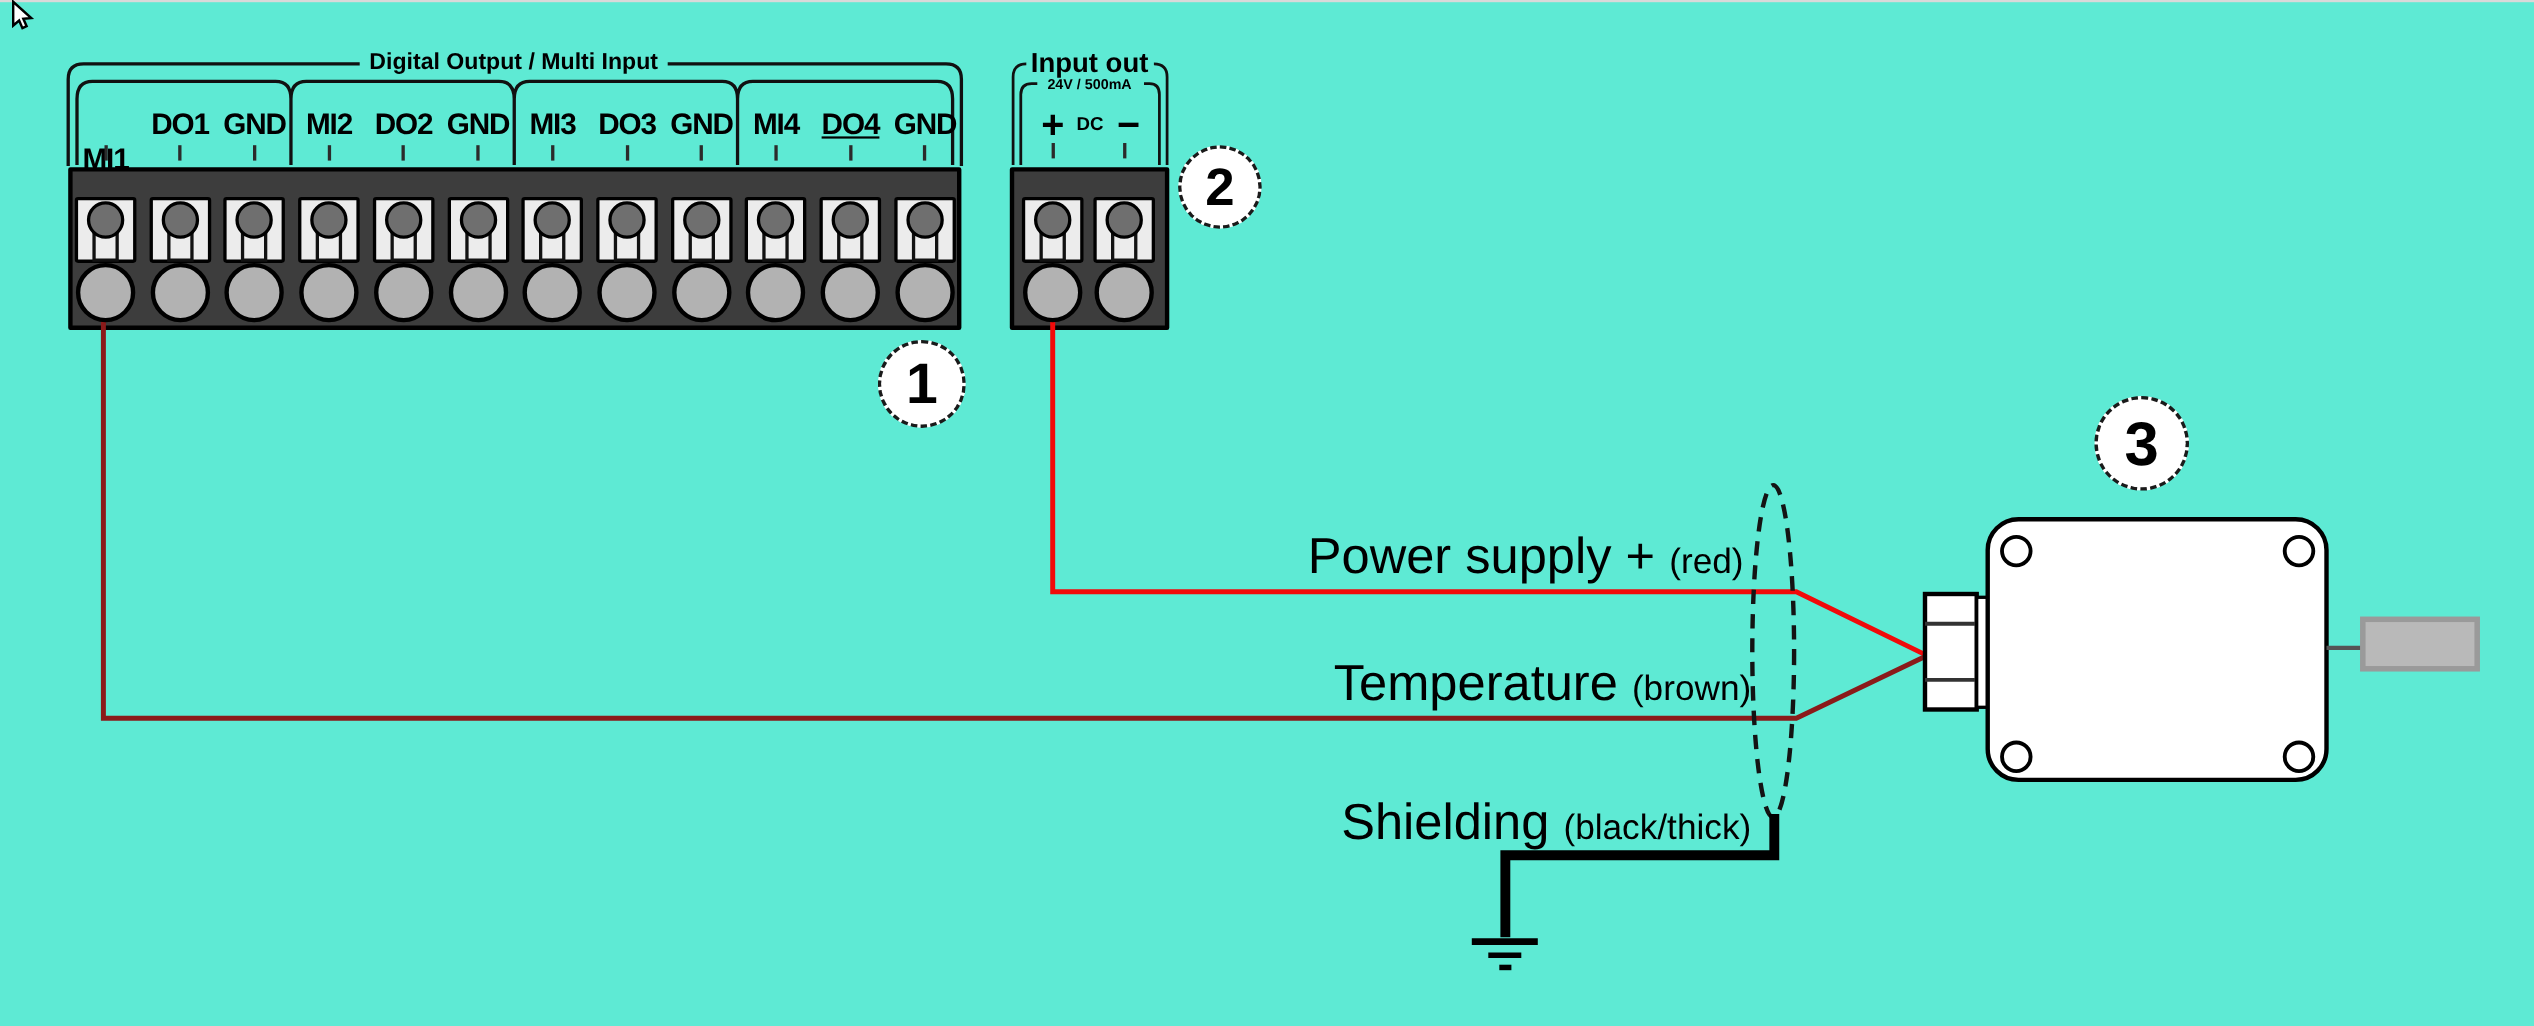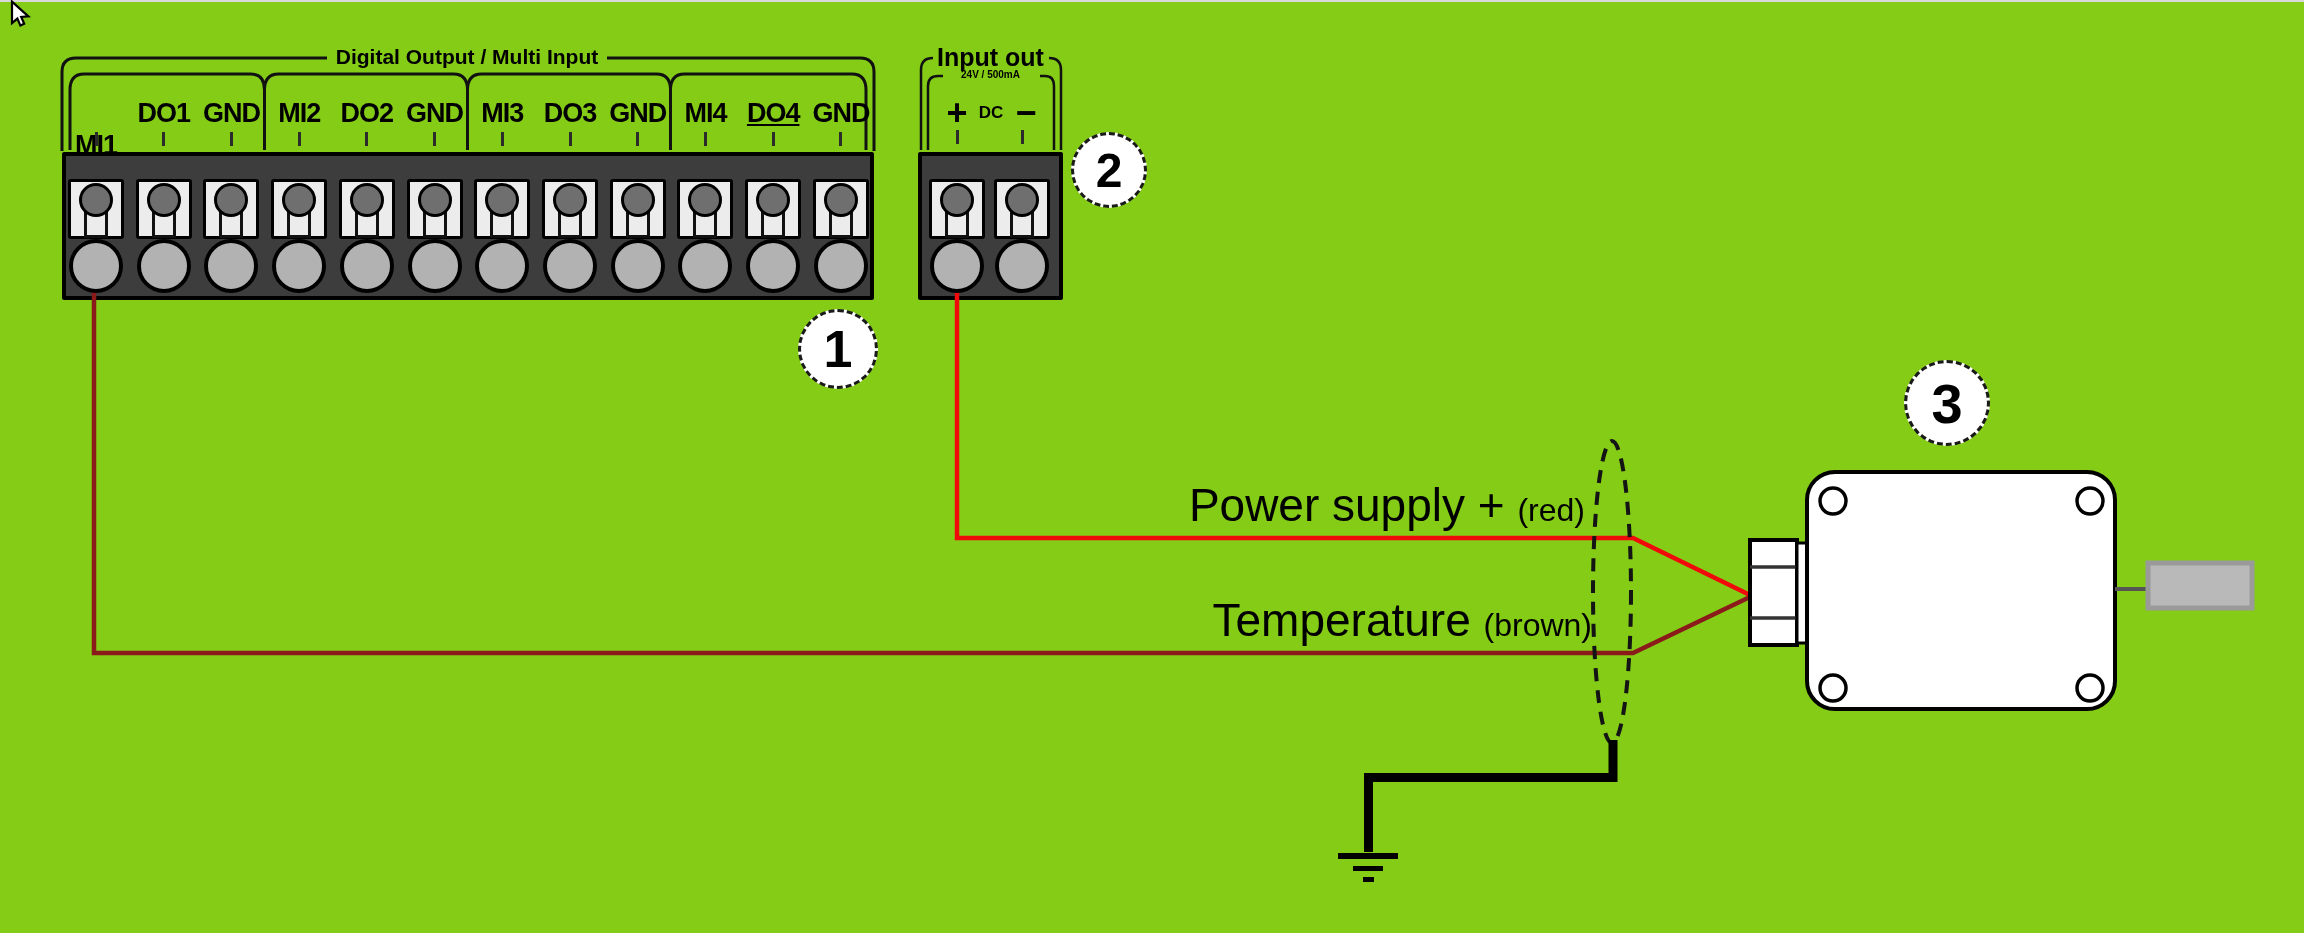--- a/index.html
+++ b/index.html
@@ -1,30 +1,30 @@
 <!DOCTYPE html>
 <html style="--body-gray: #3d3d3d; --slot-gray: #ececec; --screw-gray: #6f6f6f; --hole-gray: #b2b2b2;"><head>
 <meta charset="utf-8">
 <style>
   html,body{margin:0;padding:0;background:#fff;}
-  .stage{position:relative;width:2304px;height:933px;background:#84cc16;overflow:hidden;
+  .stage{position:relative;width:2304px;height:933px;background:#5eead4;overflow:hidden;
          font-family:"Liberation Sans","DejaVu Sans",sans-serif;color:#000;}
   .top-edge{position:absolute;left:0;top:0;width:100%;height:2px;background:#d9d9d9;}
   
   .t-body{position:absolute;background:var(--body-gray,#3d3d3d);border:4px solid #000;border-radius:2px;box-sizing:border-box;}
   .t-slot{position:absolute;width:50px;height:54px;background:var(--slot-gray,#ececec);border:3px solid #000;border-radius:3px;top:179px;}
   .t-clamp{position:absolute;width:18px;height:24px;border:3px solid #111;top:208px;}
   .t-screw{position:absolute;width:28px;height:28px;border:3px solid #000;border-radius:50%;background:var(--screw-gray,#6f6f6f);top:183px;}
   .t-hole{position:absolute;width:46px;height:46px;border:4px solid #000;border-radius:50%;background:var(--hole-gray,#b2b2b2);top:239px;}
   .t-label{position:absolute;width:72px;text-align:center;font-weight:bold;font-size:27px;letter-spacing:-1px;top:96px;height:34px;line-height:34px;white-space:nowrap;}
   .t-tick{position:absolute;width:3px;height:14px;background:#2b2b2b;top:132px;}
   
   .b1-title{position:absolute;left:317px;top:45px;width:300px;text-align:center;font-weight:bold;font-size:21px;white-space:nowrap;}
   .b2-title{position:absolute;left:918px;top:43px;width:145px;text-align:center;font-weight:bold;font-size:25px;white-space:nowrap;}
-  .b2-subtitle{position:absolute;left:918px;top:69px;width:145px;text-align:center;font-weight:bold;font-size:10px;white-space:nowrap;}
+  .b2-subtitle{position:absolute;left:918px;top:69px;width:145px;text-align:center;font-weight:bold;font-size:13px;white-space:nowrap;}
   .b2-plus{position:absolute;left:932px;top:94px;width:50px;text-align:center;font-weight:bold;font-size:36px;line-height:38px;}
   .b2-dc{position:absolute;left:971px;top:103px;width:40px;text-align:center;font-weight:bold;font-size:17px;line-height:20px;}
   .b2-minus{position:absolute;left:1001px;top:94px;width:50px;text-align:center;font-weight:bold;font-size:36px;line-height:38px;}
   
   .callout{position:absolute;border:3px dashed #1a1a1a;border-radius:50%;background:#fff;
            display:flex;align-items:center;justify-content:center;font-weight:bold;font-size:52px;box-sizing:border-box;}
   
   .wire-label{position:absolute;height:56px;line-height:56px;font-size:46px;white-space:nowrap;text-align:right;}
   .wire-label .note{font-size:32px;}
   svg.lines{position:absolute;left:0;top:0;pointer-events:none;}
@@ -101,20 +101,24 @@
        <span>3</span>
     </div>
 
   <div class="wire-label" style="right:719px;top:477px;">
     <span>Power supply +</span>
     <span class="note">(red)</span>
   </div>
   <div class="wire-label" style="right:712px;top:592px;">
     <span>Temperature</span>
     <span class="note">(brown)</span>
+  </div>
+  <div class="wire-label" style="right:712px;top:719px;">
+    <span>Shielding</span>
+    <span class="note">(black/thick)</span>
   </div>
 <div class="t-label" style="left: 60px; margin-top: 32px;">MI1</div>
     <div class="t-tick" style="left: 94.5px;"></div>
     <div class="t-slot" style="left: 68px;"></div>
     <div class="t-clamp" style="left: 84px;"></div>
     <div class="t-screw" style="left: 79px;"></div>
     <div class="t-hole" style="left: 69px;"></div>
     <div class="t-label" style="left: 127.72px;">DO1</div>
     <div class="t-tick" style="left: 162.22px;"></div>
     <div class="t-slot" style="left: 135.72px;"></div>

